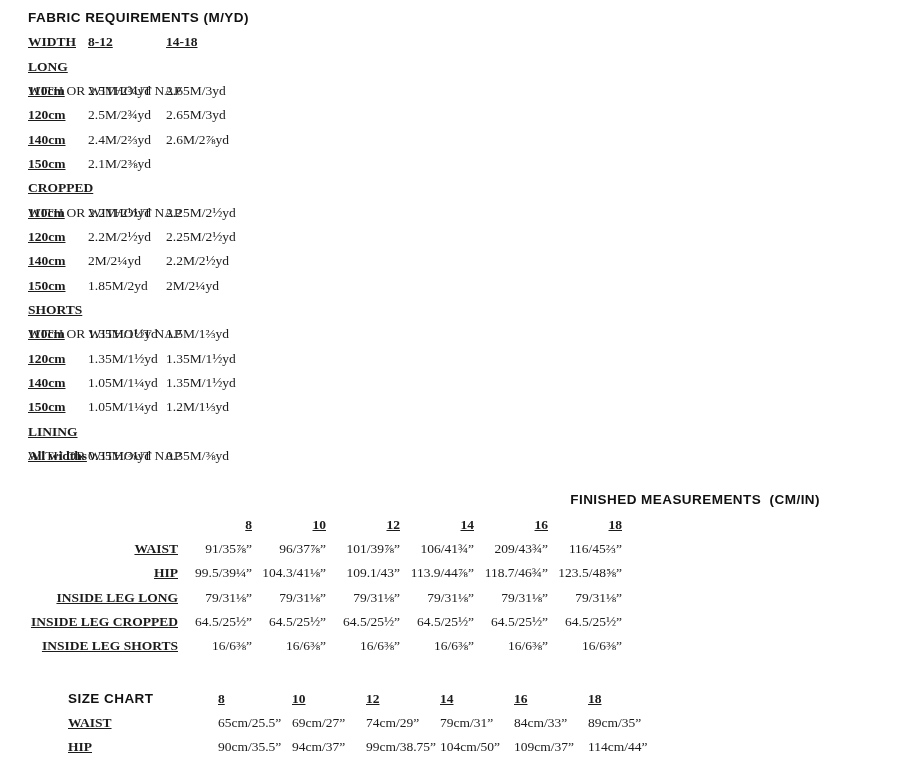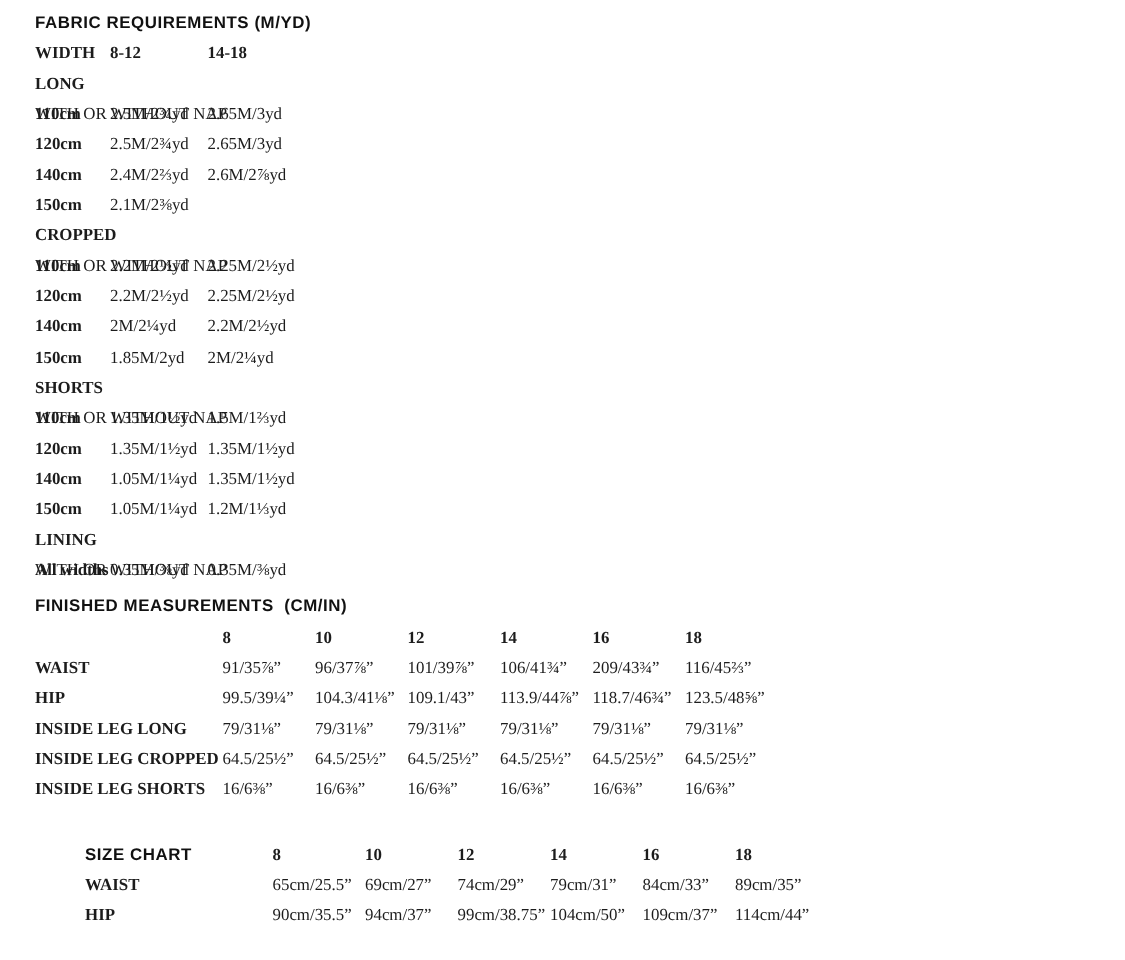--- a/index.html
+++ b/index.html
@@ -18,34 +18,34 @@
   }
   .row {
     display: grid;
     line-height: 24.33px;
     height: 24.33px;
     white-space: nowrap;
     align-items: baseline;
   }
   .row > span { display: block; }
   .serif { font-size: 13.5px; font-family: "Liberation Serif", serif; }
-  .b { font-weight: 700; }
+  .b { font-weight: 700; text-decoration: underline; }
   .sans {
     font-family: "Liberation Sans", sans-serif;
     font-weight: 700;
     font-size: 13.5px;
     letter-spacing: 0.45px;
     white-space: pre;
     color: #111111;
   }
   
   .g3 { grid-template-columns: 60px 78px auto; }
   
   .g7 { grid-template-columns: 150px repeat(6, 74px); }
-  .block-fm { margin-top: 5px; }
+  .block-fm { margin-top: 20px; text-align: right; }
   .block-sc { margin-top: 28px; margin-left: 40px; }
 </style>
 </head>
 <body>
 
 <div class="doc">
 
   <div class="row">
     <span class="sans">FABRIC REQUIREMENTS (M/YD)</span>
   </div>

